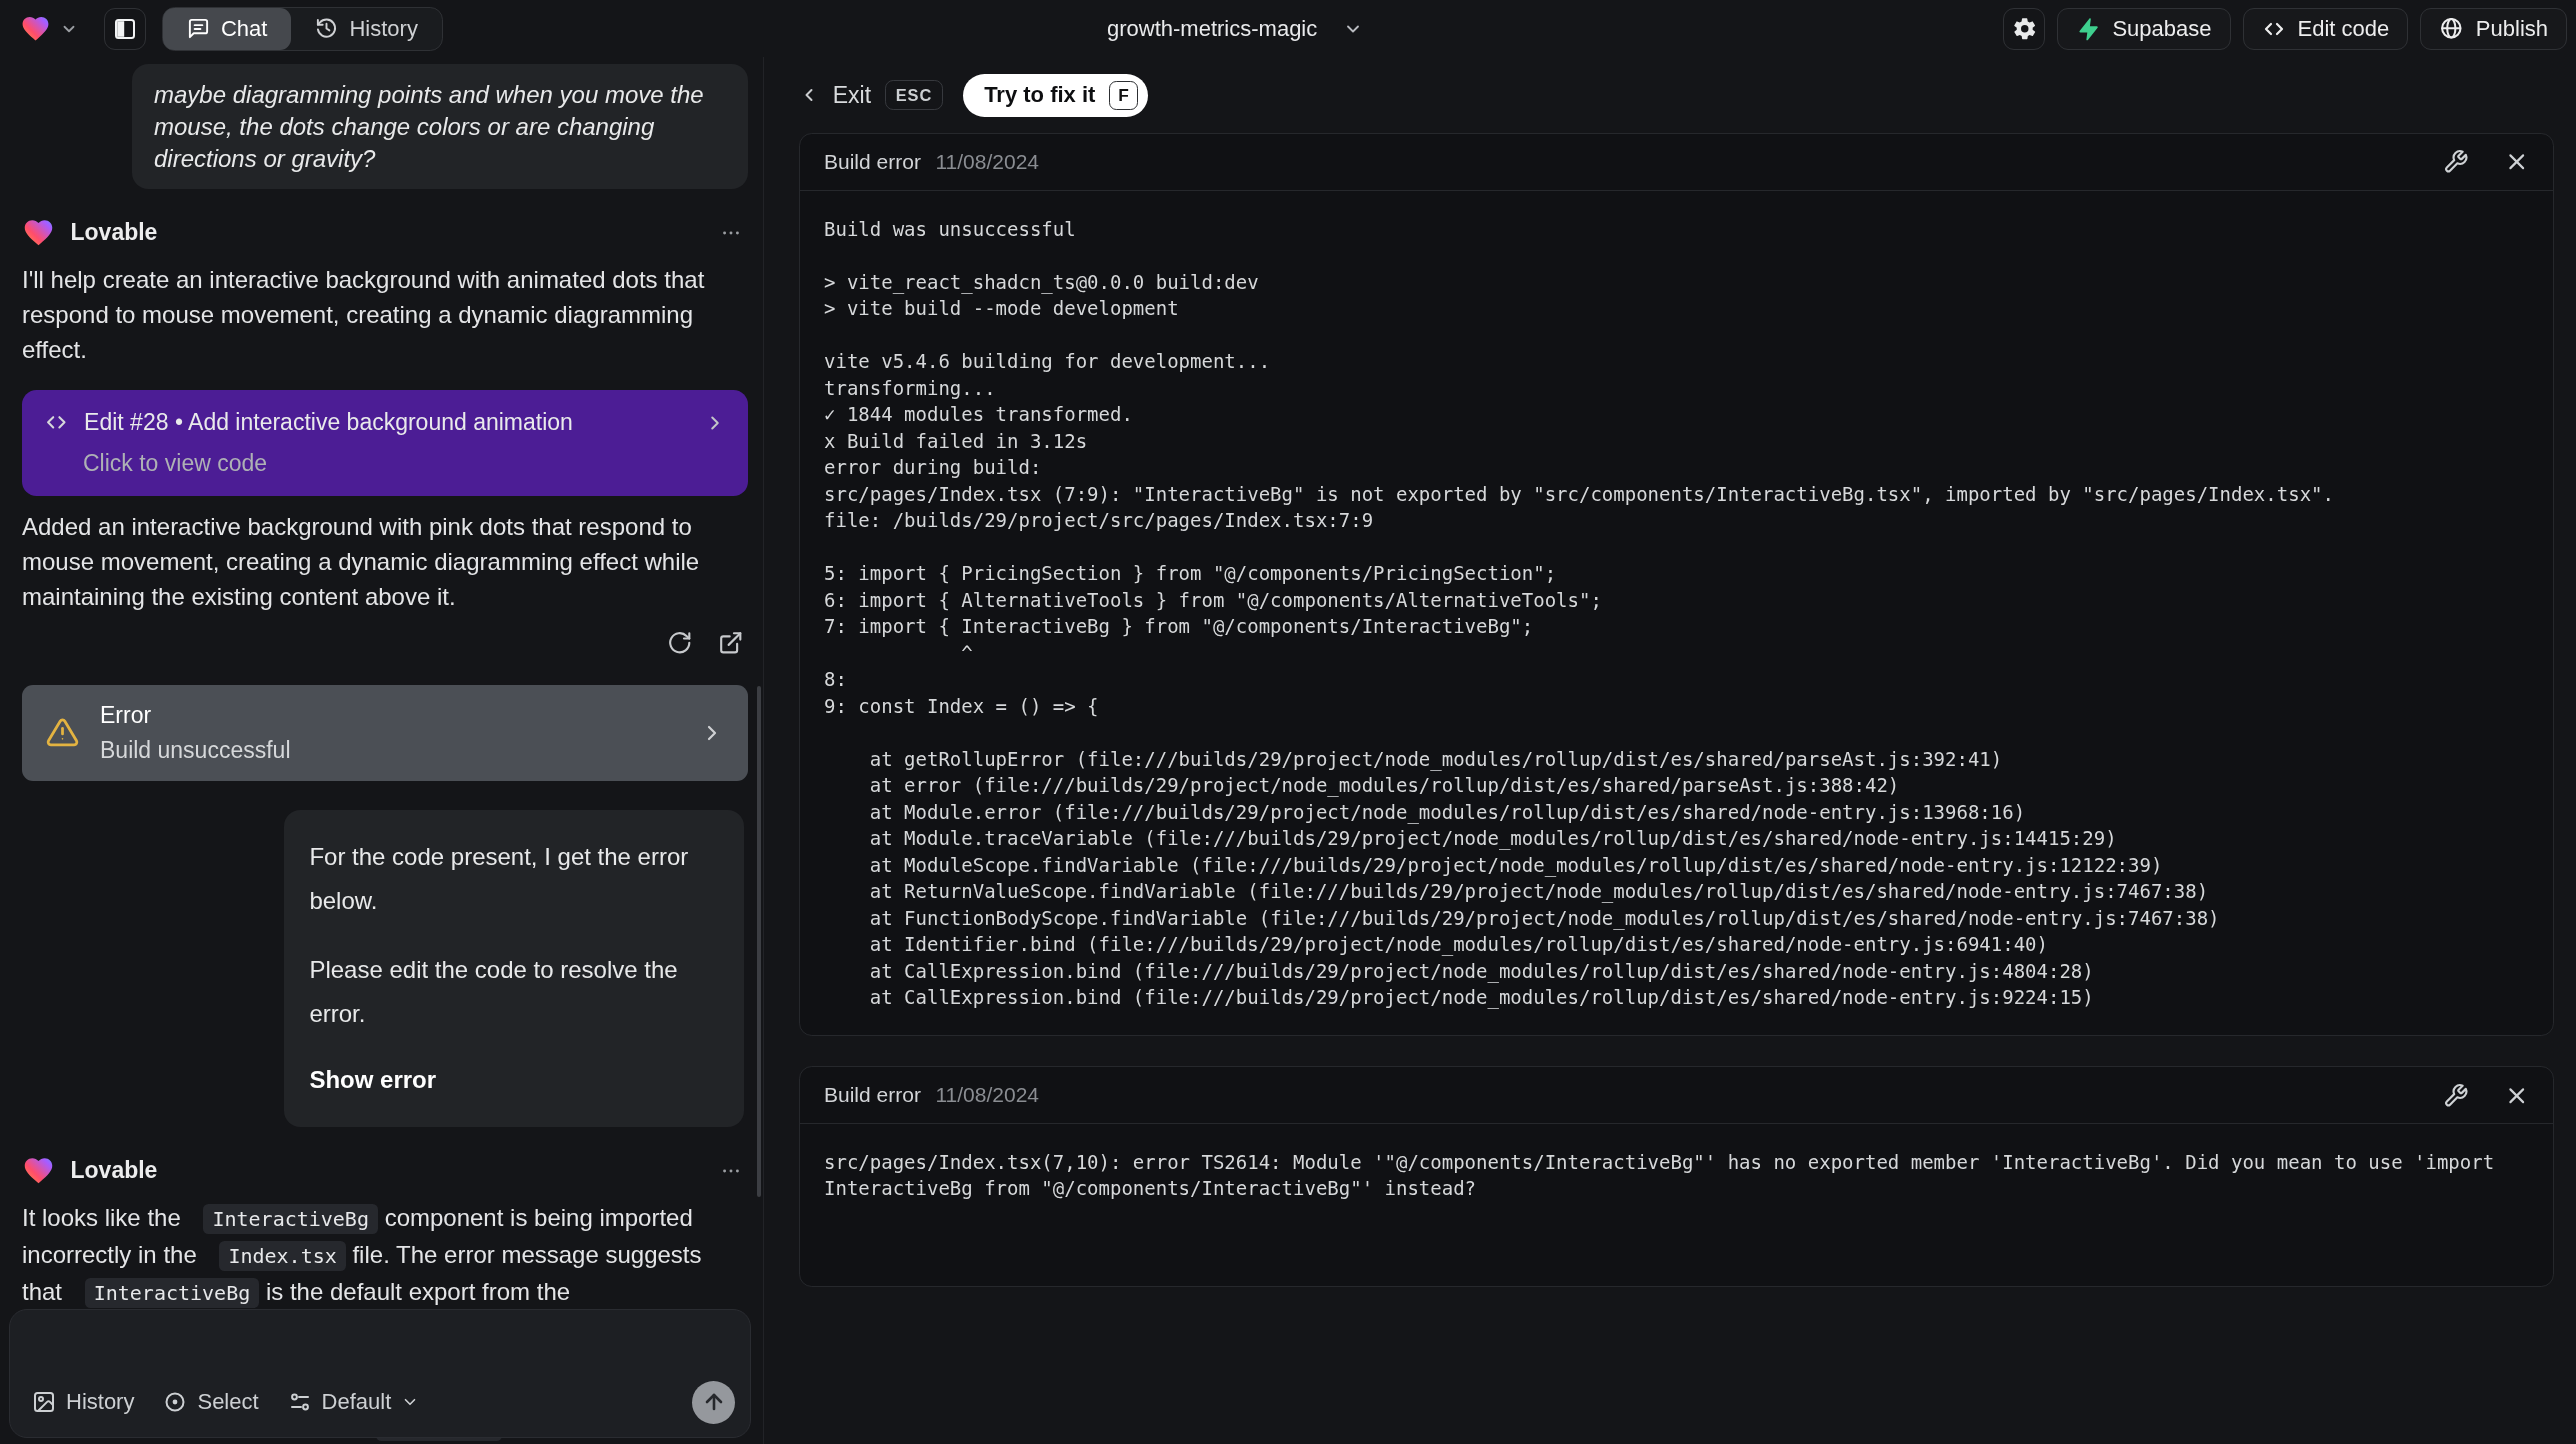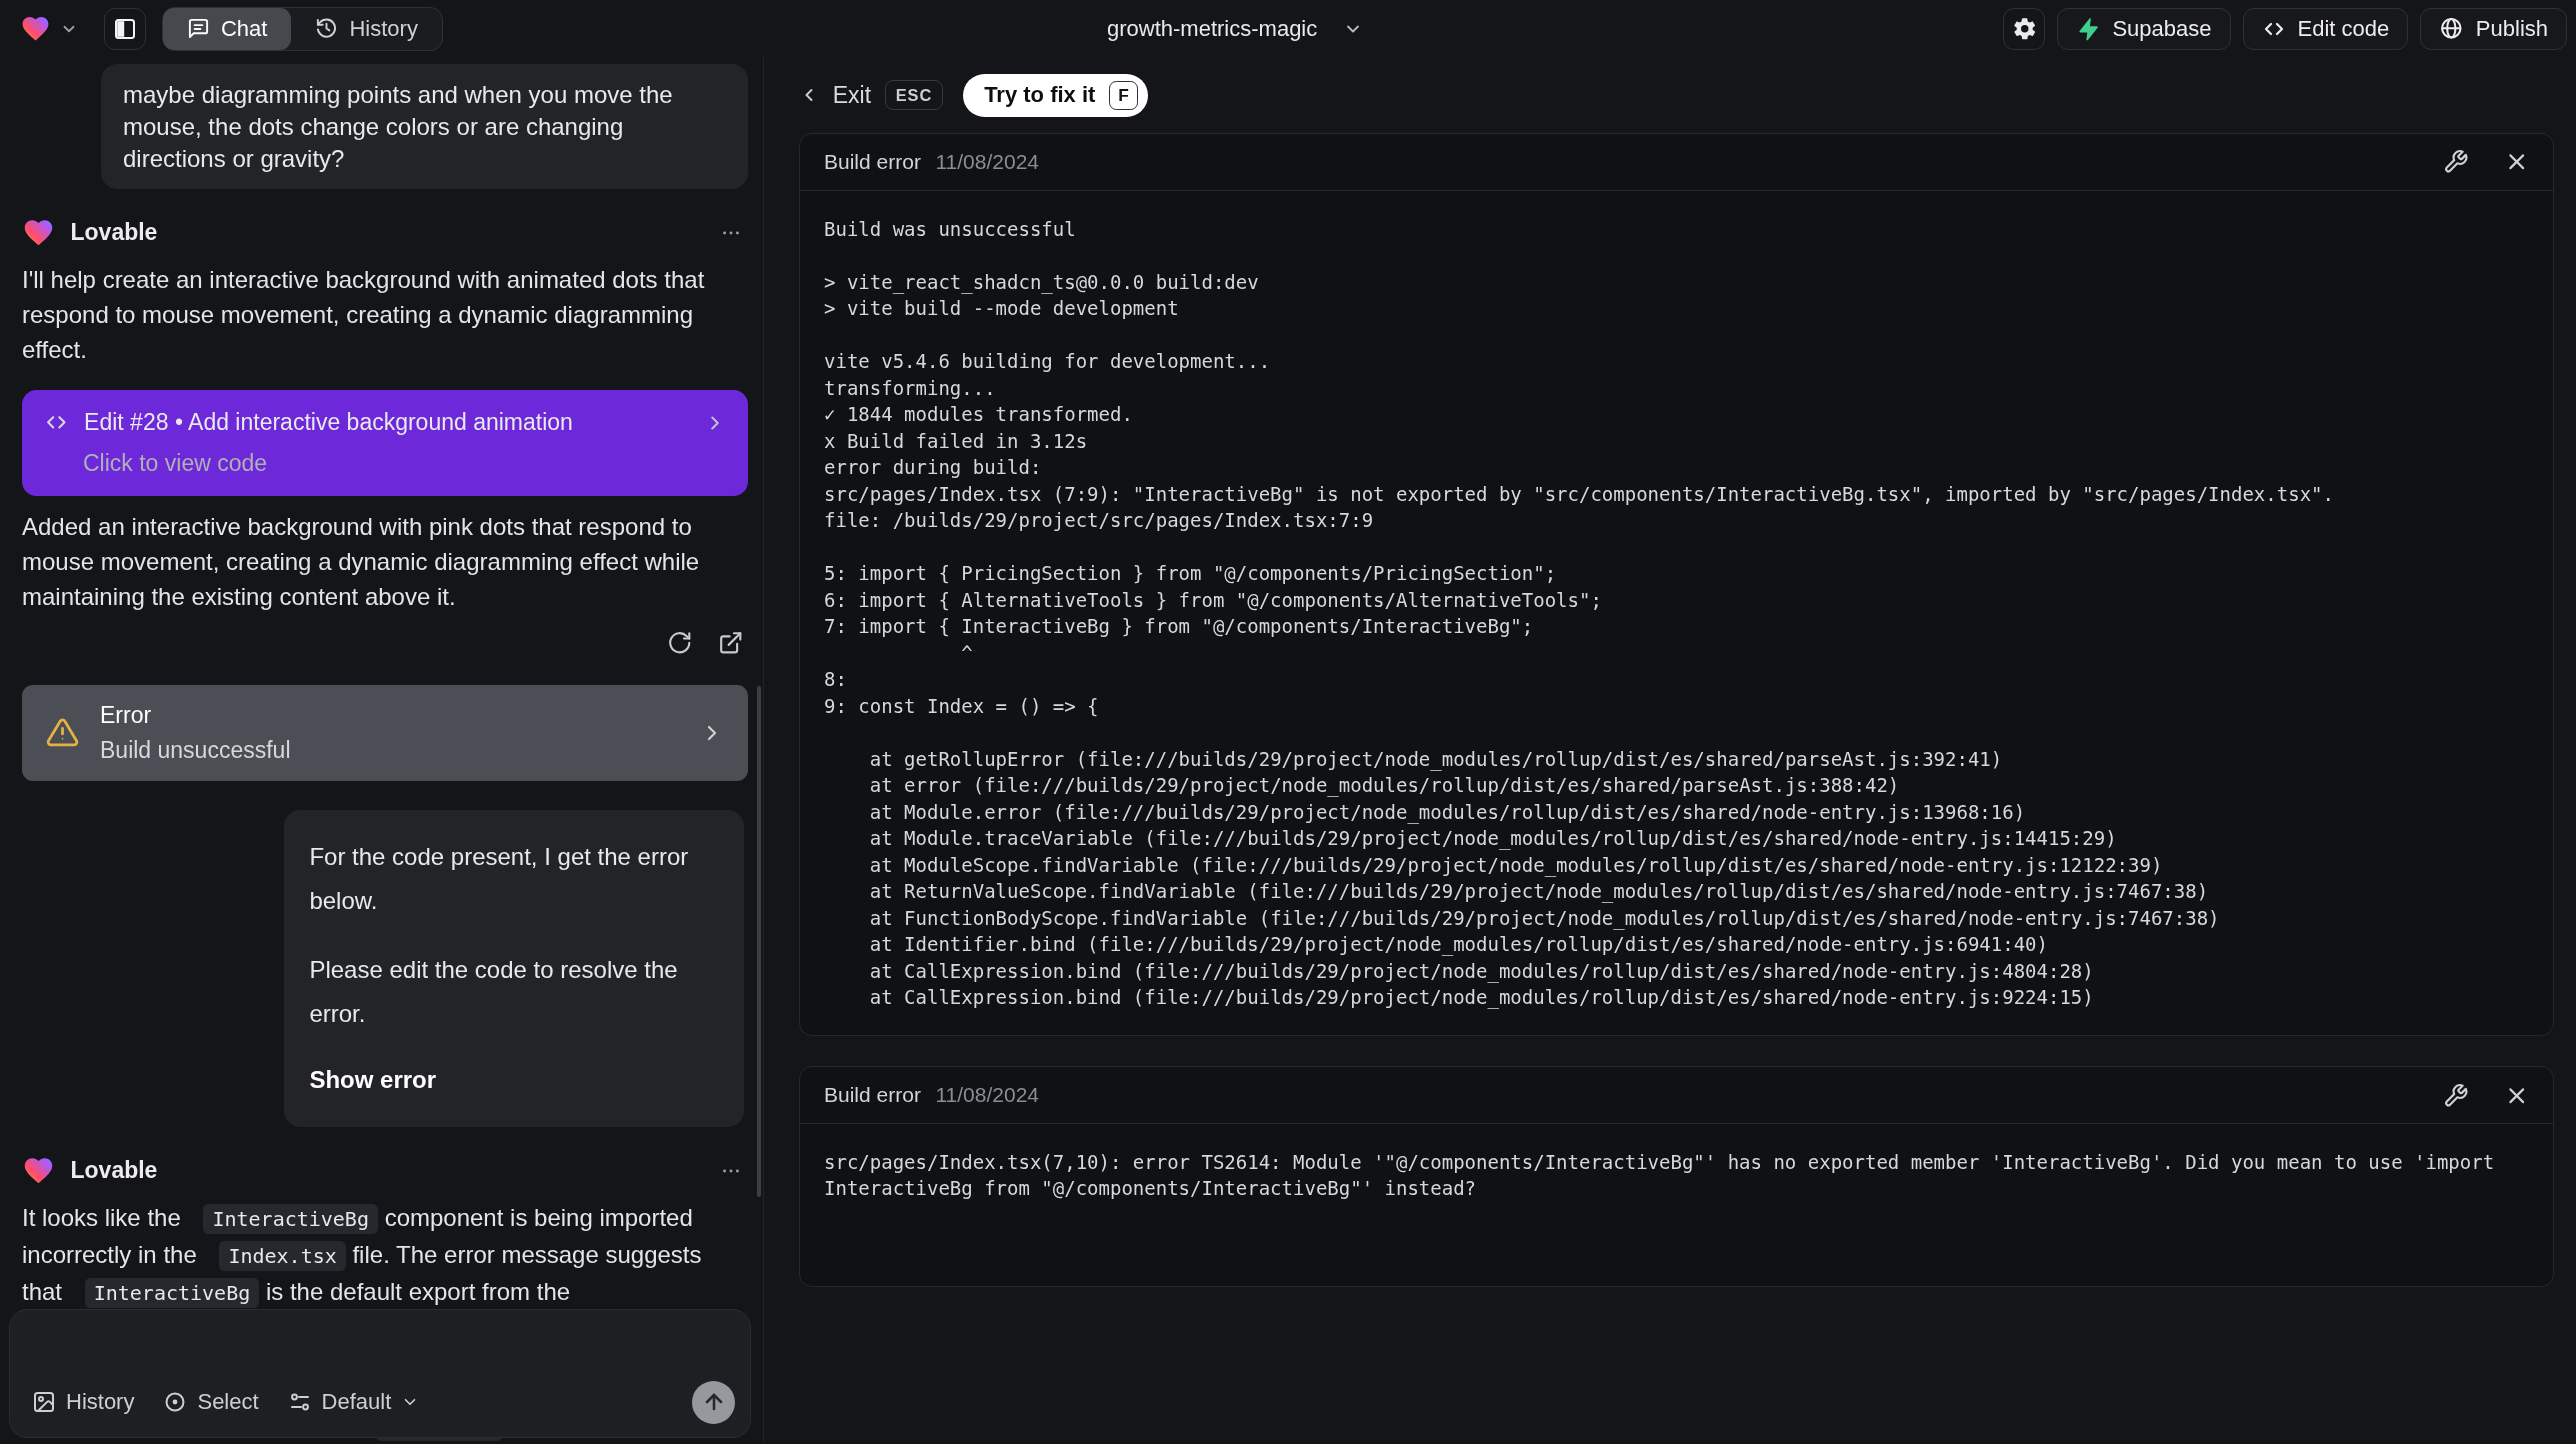--- a/index.html
+++ b/index.html
@@ -25,26 +25,26 @@
   .bar-btn { height:42px; border:1.8px solid #2f3135; border-radius:11px; background:#17181b; display:flex; align-items:center; gap:12px; padding:0 18px; font-size:22px; color:#ededee; font-weight:500; cursor:pointer; }
 
   
   .main { position:absolute; top:57px; left:0; right:0; bottom:0; display:flex; }
   .chat-panel { width:764px; flex:0 0 764px; position:relative; border-right:0.9px solid #222327; }
   .chat-scroll { position:absolute; inset:0; padding:3.6px 15.5px 0 22px; overflow:hidden; }
   .scroll-thumb { position:absolute; right:1.8px; top:629px; height:511px; width:4.6px; border-radius:2.7px; background:#3c3e43; }
 
   
   .bubble { background:#222427; border-radius:16.4px; padding:14.6px 22px; font-size:24px; line-height:32px; color:#e8e9ea; }
-  .bubble-user1 { margin-left:79px; margin-top:3.6px; }
+  .bubble-user1 { margin-left:110px; margin-top:3.6px;font-style:italic; }
   .assist-head { display:flex; align-items:center; gap:15.5px; margin-top:27px; }
   .assist-name { font-size:23px; font-weight:600; color:#ededee; }
   .more-dots { margin-left:auto; color:#9b9ea2; cursor:pointer; padding-right:5.5px; }
   .msg { font-size:24px; line-height:35px; color:#e4e5e7; margin-top:12.8px; }
-  .edit-card { background:#6d28d9; border-radius:14.6px; padding:19px 22px; margin-top:23px; cursor:pointer; }
+  .edit-card { background:#4c1d95; border-radius:14.6px; padding:19px 22px; margin-top:23px; cursor:pointer; }
   .edit-row { display:flex; align-items:center; gap:15.5px; font-size:23px; color:#e9eaeb; }
   .edit-row .chev { margin-left:auto; color:#c3c5c8; }
   .edit-sub { margin-left:39px; margin-top:13.7px; font-size:23px; color:#aeb1b5; }
   .actions-row { display:flex; justify-content:flex-end; align-items:center; gap:25.5px; margin-top:16.4px; color:#c7c9cc; padding-right:3.6px; }
   .icon-act { cursor:pointer; }
   .error-banner { background:#4b4f55; border-radius:11px; padding:17.3px 24px; margin-top:29px; display:flex; align-items:center; gap:21px; cursor:pointer; }
   .eb-title { font-size:23px; color:#ffffff; font-weight:500; }
   .eb-sub { font-size:23px; color:#d6d8da; margin-top:8.2px; }
   .eb-chev { margin-left:auto; color:#cfd1d4; }
   .bubble-user2 { margin-left:auto; margin-right:3.6px; width:460px; margin-top:29px; padding:24.6px 25.5px; line-height:44px; }

